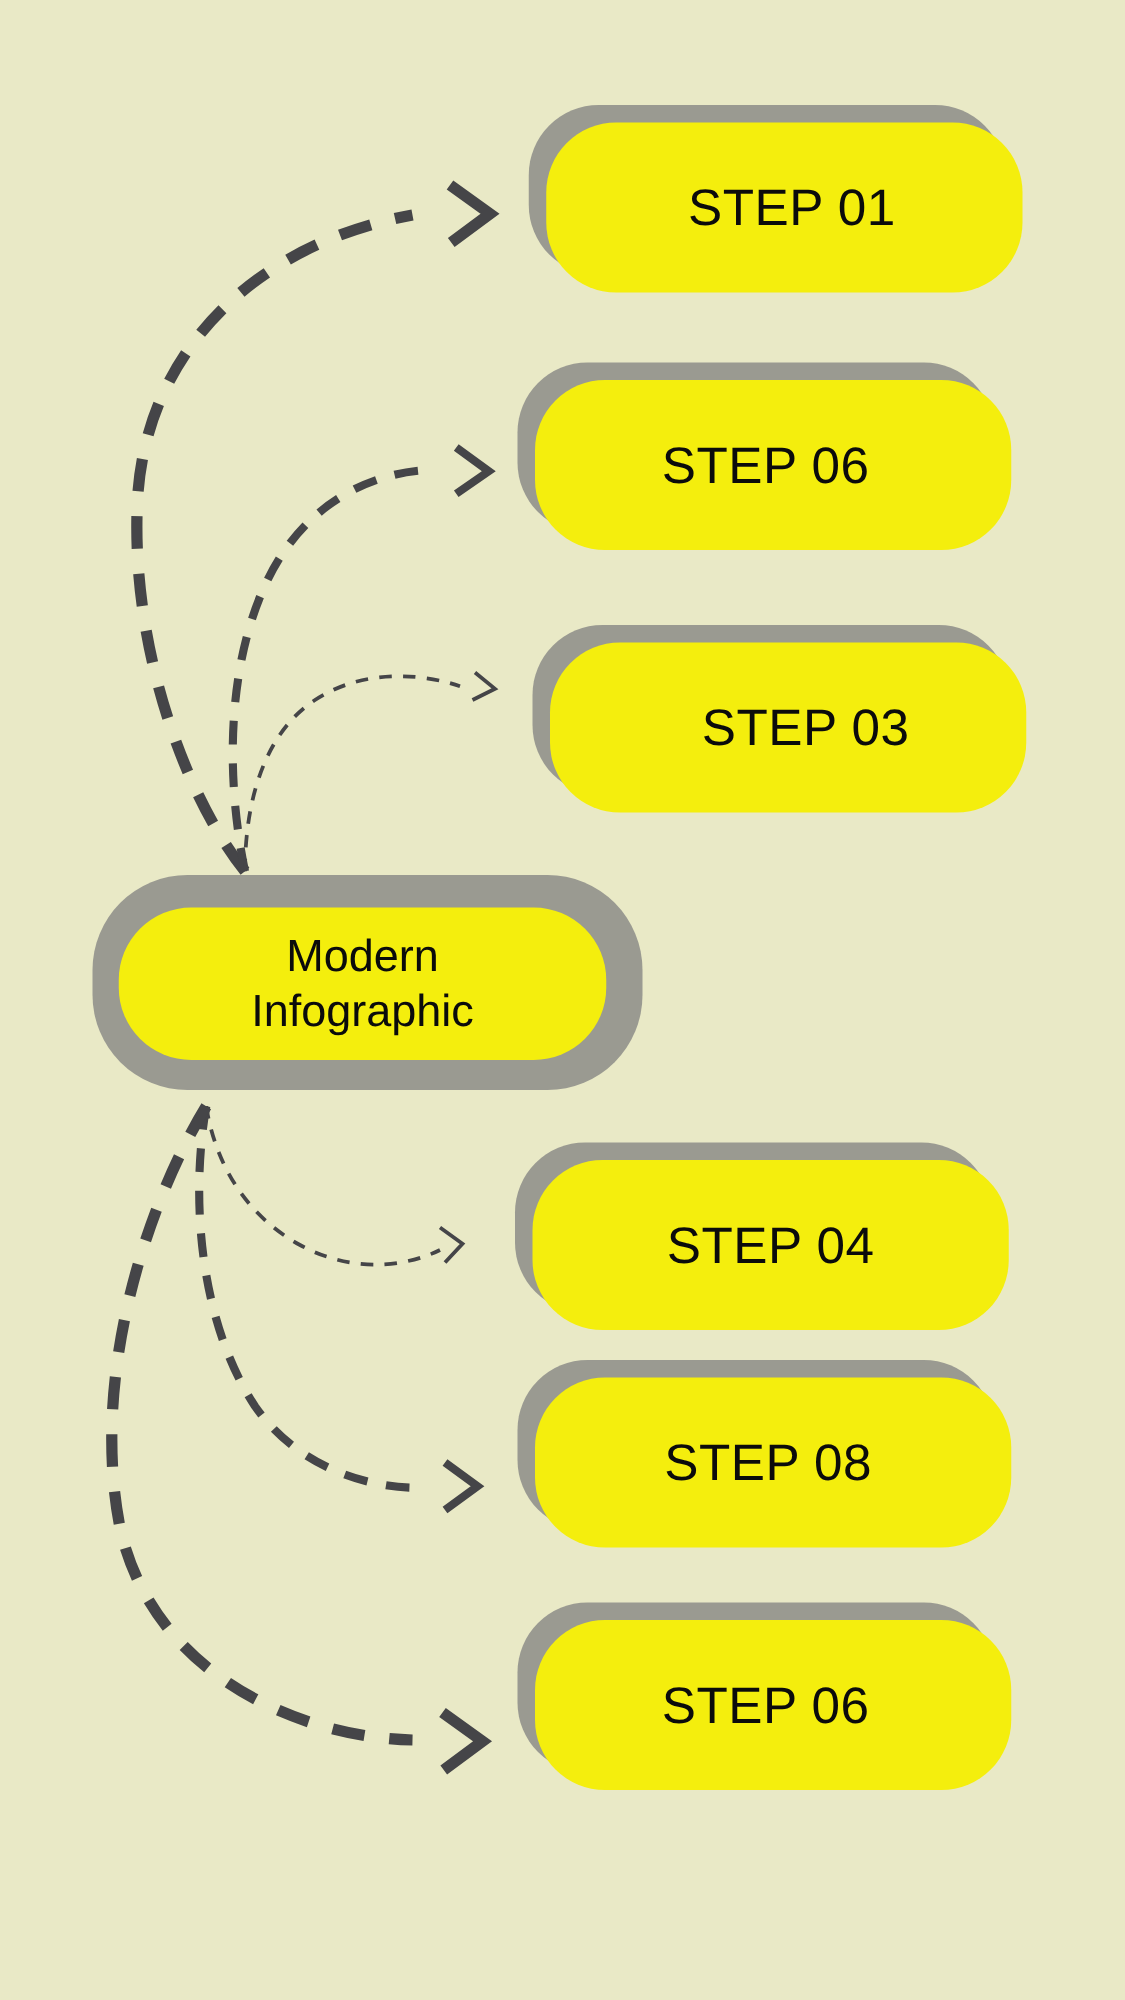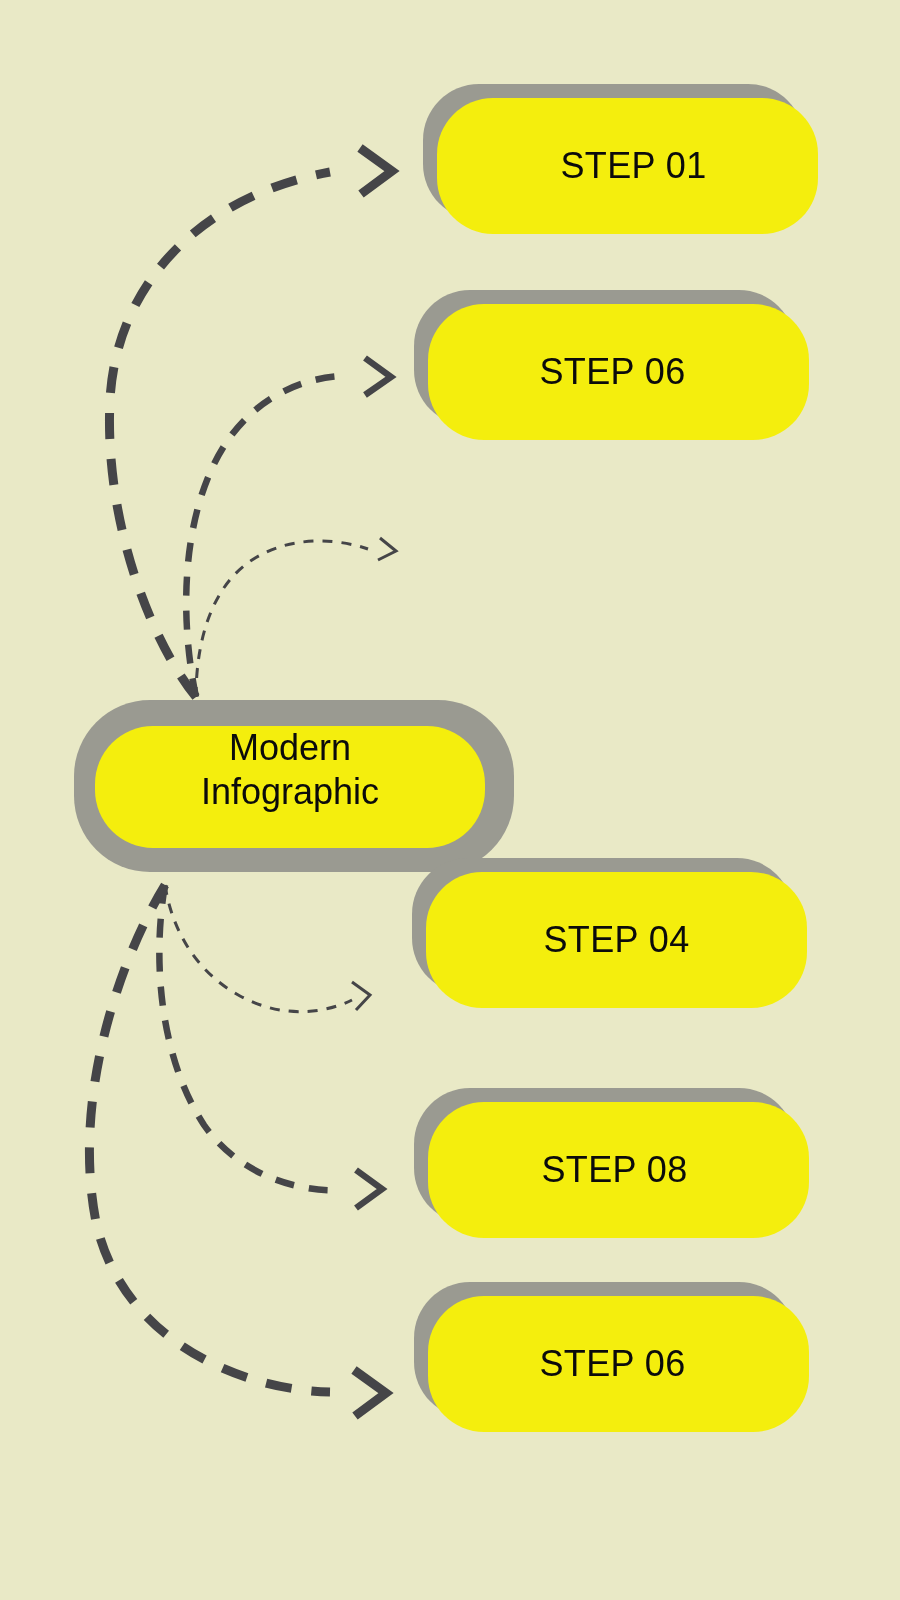--- a/index.html
+++ b/index.html
@@ -46,21 +46,21 @@
     top: 14px;
     width: 100%;
     height: 100%;
     background: #F4EE0D;
     border-radius: 56px;
     display: flex;
     align-items: center;
     justify-content: center;
   }
   .step-label {
-    font-size: 36px;
+    font-size: 41px;
     color: #0B0B0B;
     letter-spacing: 0.4px;
     white-space: nowrap;
   }
   
   #central-node {
     position: absolute;
     left: 74px;
     top: 700px;
     width: 440px;
@@ -77,20 +77,21 @@
   }
   #central-face {
     position: absolute;
     left: 21px;
     top: 26px;
     right: 29px;
     bottom: 24px;
     background: #F4EE0D;
     border-radius: 58px;
     display: flex;
+    align-items: center;
     justify-content: center;
   }
   #central-label {
     font-size: 36px;
     line-height: 1.22;
     color: #0B0B0B;
     text-align: center;
     white-space: pre-line;
   }
 </style>
@@ -139,30 +140,36 @@
     </div>
   </div>
 
   <div class="step-card" style="left:414px; top:290px; width:381px; height:136px;">
     <div class="step-shadow"></div>
     <div class="step-face">
       <span class="step-label" style="transform:translateX(-6px);">STEP 06</span>
     </div>
   </div>
 
+  <div class="step-card" style="left:426px; top:500px; width:381px; height:136px;">
+    <div class="step-shadow"></div>
+    <div class="step-face">
+      <span class="step-label" style="transform:translateX(14px);">STEP 03</span>
+    </div>
+  </div>
 
   <div id="central-node">
     <div id="central-outline"></div>
     <div id="central-face">
       <span id="central-label">Modern
 Infographic</span>
     </div>
   </div>
 
-  <div class="step-card" style="left:412px; top:858px; width:381px; height:136px;">
+  <div class="step-card" style="left:412px; top:914px; width:381px; height:136px;">
     <div class="step-shadow"></div>
     <div class="step-face">
       <span class="step-label" style="transform:translateX(0px);">STEP 04</span>
     </div>
   </div>
 
   <div class="step-card" style="left:414px; top:1088px; width:381px; height:136px;">
     <div class="step-shadow"></div>
     <div class="step-face">
       <span class="step-label" style="transform:translateX(-4px);">STEP 08</span>

